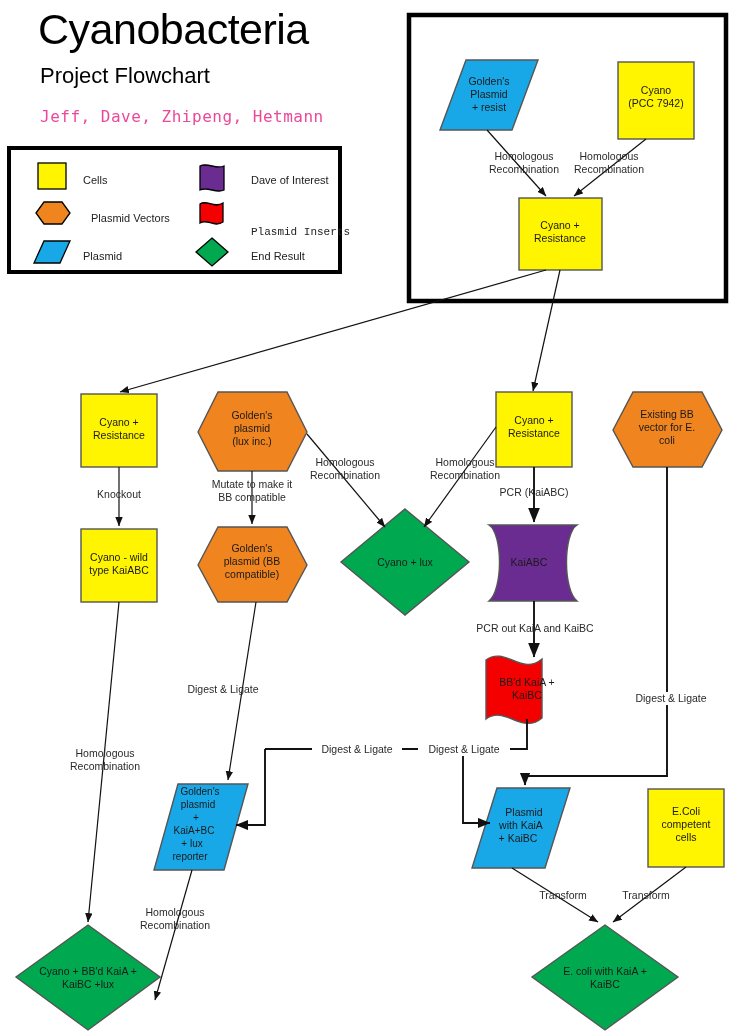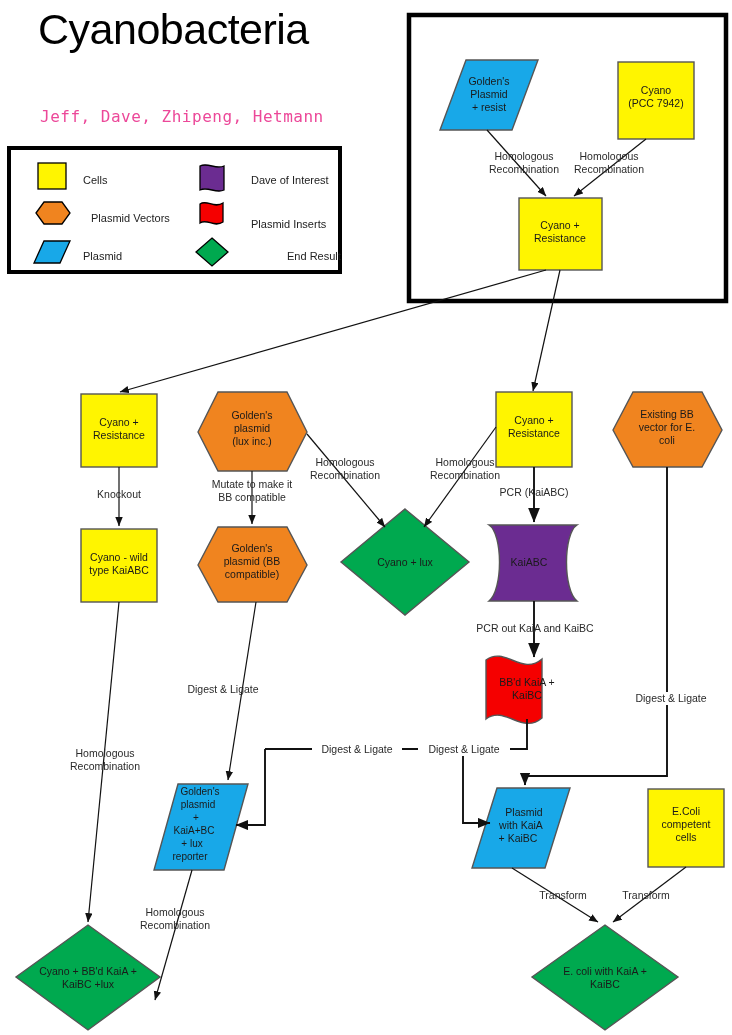--- a/index.html
+++ b/index.html
@@ -19,29 +19,30 @@
   .edge{stroke:#111;stroke-width:1.2;fill:none;}
   .edge-th{stroke:#111;stroke-width:1.9;fill:none;}
   .groupbox{fill:none;stroke:#000;stroke-width:4.5;}
 </style>
 </head>
 <body>
 
 <div id="root">
 
   <div class="title">Cyanobacteria</div>
+  <div class="subtitle">Project Flowchart</div>
   <div class="authors">Jeff, Dave, Zhipeng, Hetmann</div>
 
   <div class="legend-box">
     <span class="legend-label" style="left:72px;top:24px;">Cells</span>
     <span class="legend-label" style="left:240px;top:24px;">Dave of Interest</span>
     <span class="legend-label" style="left:80px;top:62px;">Plasmid Vectors</span>
-    <span class="legend-label" style="left:240px;top:68px;">Plasmid Inserts</span>
+    <span class="legend-label" style="left:240px;top:76px;font-family:Liberation Mono, monospace;">Plasmid Inserts</span>
     <span class="legend-label" style="left:72px;top:100px;">Plasmid</span>
-    <span class="legend-label" style="left:240px;top:100px;margin-left:36px;">End Result</span>
+    <span class="legend-label" style="left:240px;top:100px;">End Result</span>
   </div>
 
   <svg width="732" height="1035" viewBox="0 0 732 1035">
     <defs>
       <marker id="ah" markerWidth="9" markerHeight="9" refX="7.4" refY="3.1" orient="auto" markerUnits="strokeWidth">
         <path d="M0,0 L7.6,3.1 L0,6.2 z" fill="#111"></path>
       </marker>
       <marker id="ahb" markerWidth="8" markerHeight="8" refX="6.4" refY="2.7" orient="auto" markerUnits="strokeWidth">
         <path d="M0,0 L6.6,2.7 L0,5.4 z" fill="#111"></path>
       </marker>

